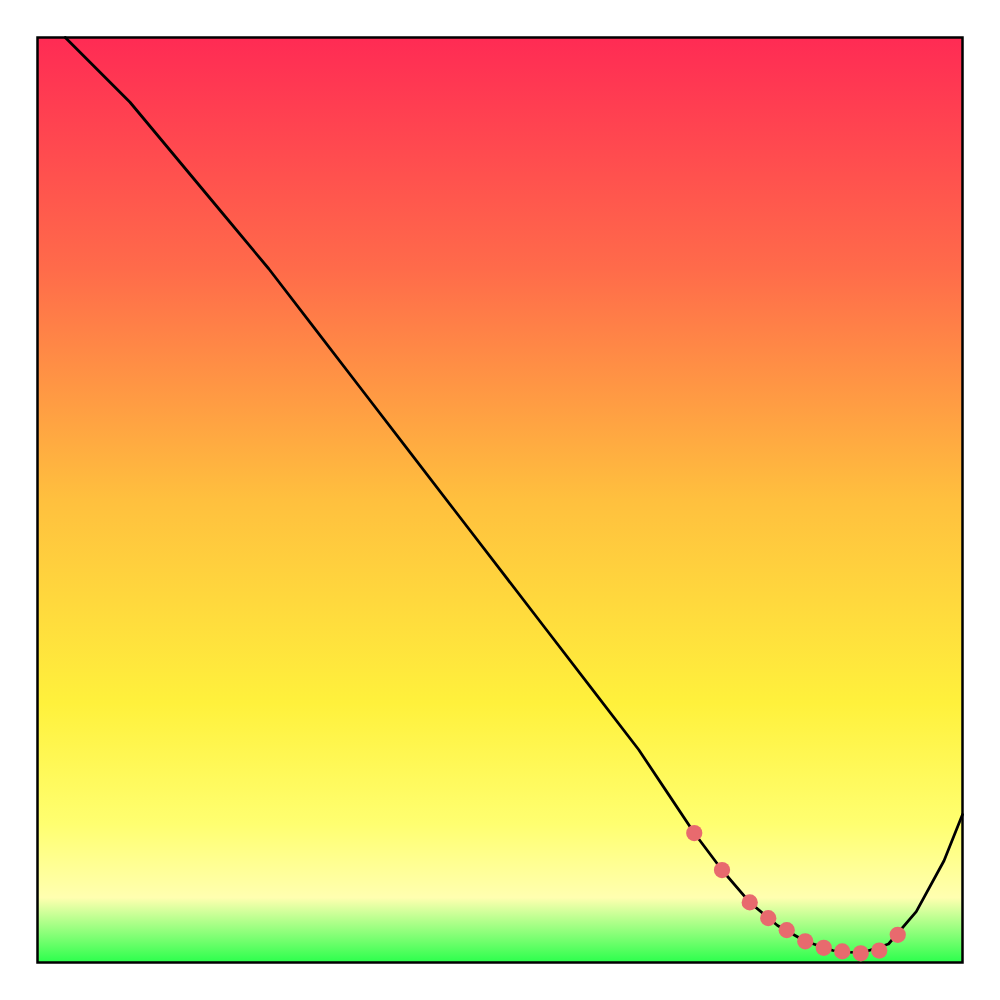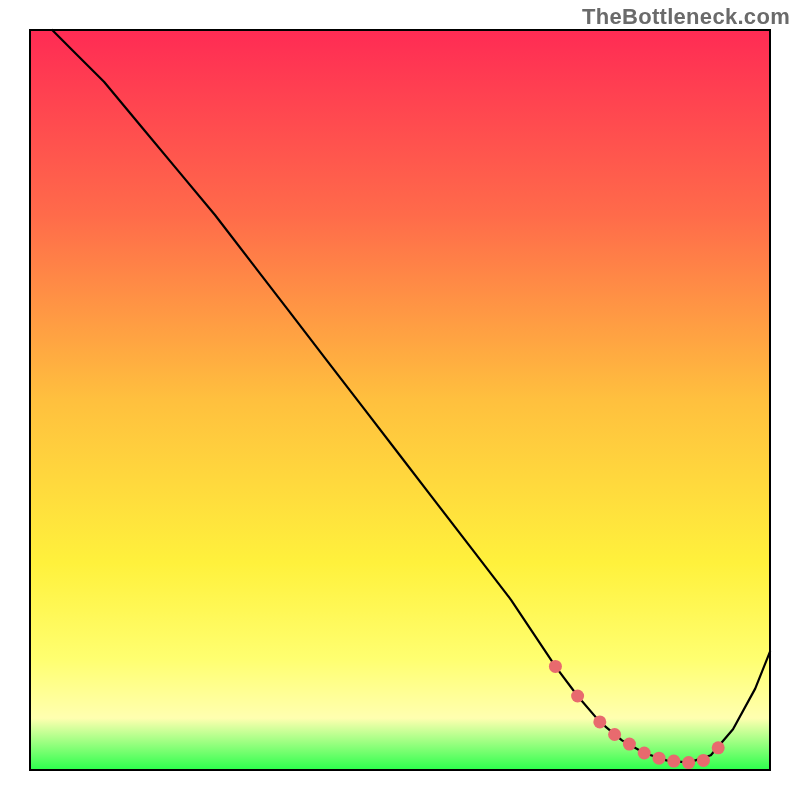--- a/index.html
+++ b/index.html
@@ -30,21 +30,20 @@
     position: absolute;
     top: 0;
     left: 0;
   }
 </style>
 </head>
 <body>
 
 <div class="frame">
 
-  <div class="watermark">TheBottleneck.com</div>
 
   <svg class="chart" width="800" height="800" viewBox="0 0 800 800">
     <defs>
       <linearGradient id="bg-grad" x1="0" y1="0" x2="0" y2="1">
           <stop offset="0.0%" stop-color="#ff2b54"></stop>
           <stop offset="25.0%" stop-color="#ff6b4a"></stop>
           <stop offset="50.0%" stop-color="#ffc03e"></stop>
           <stop offset="72.0%" stop-color="#fff13c"></stop>
           <stop offset="85.0%" stop-color="#ffff70"></stop>
           <stop offset="93.0%" stop-color="#ffffb0"></stop>

